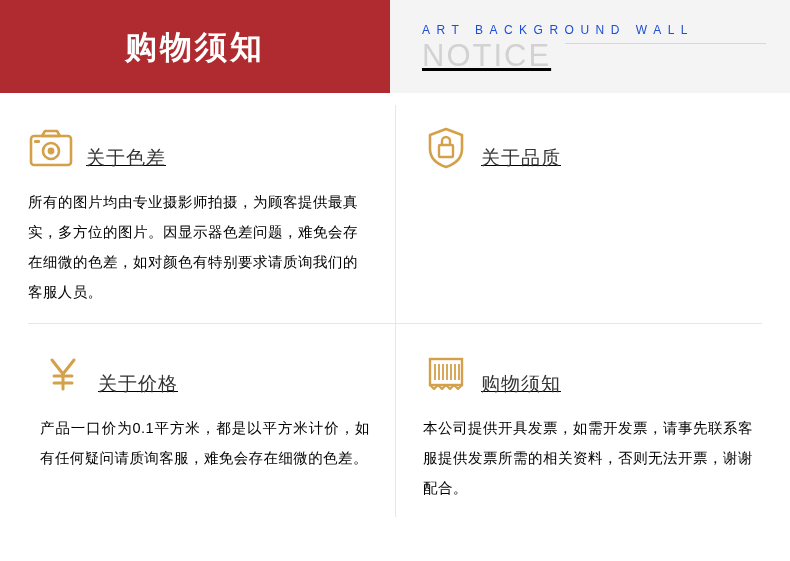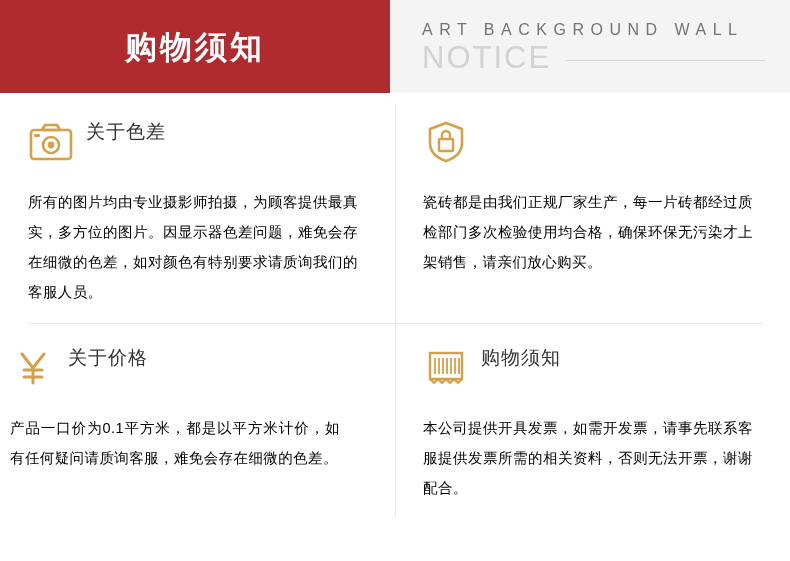--- a/index.html
+++ b/index.html
@@ -46,29 +46,29 @@
   }
   .header-right {
     flex: 1;
     position: relative;
     display: flex;
     flex-direction: column;
     justify-content: center;
     padding-left: 32px;
   }
   .header-en-top {
-    color: #737373;
-    font-size: 16px;
+    color: #1d4ed8;
+    font-size: 12px;
     letter-spacing: 6.5px;
     margin-bottom: 3px;
     white-space: nowrap;
   }
   .header-en-main-wrap {
     display: flex;
-    align-items: center;
+    text-decoration: underline;
   }
   .header-en-main {
     color: #d2d2d2;
     font-size: 31px;
     letter-spacing: 2px;
     line-height: 1;
     white-space: nowrap;
   }
   .header-rule {
     flex: 1;
@@ -104,27 +104,28 @@
     background: #e7e7e7;
   }
 
   .cell {
     position: absolute;
     width: 350px;
     box-sizing: border-box;
   }
   .cell-0 { left: 28px;  top: 26px; }
   .cell-1 { left: 423px; top: 26px; }
-  .cell-2 { left: 10px;  top: 252px; }
+  .cell-2 { left: 40px;  top: 252px; }
   .cell-3 { left: 423px; top: 252px; }
 
   .cell-head {
     display: flex;
-    align-items: flex-start;
+    align-items: flex-end;
     height: 52px;
+    text-decoration: underline;
   }
   .cell-icon {
     width: 46px;
     height: 46px;
     flex: 0 0 46px;
     display: flex;
     align-items: center;
     justify-content: center;
     margin-right: 12px;
   }
@@ -184,22 +185,22 @@
 
     <div class="cell cell-1">
       <div class="cell-head">
         <div class="cell-icon">
           <svg width="38" height="42" viewBox="0 0 38 42" xmlns="http://www.w3.org/2000/svg">
             <path d="M19 2 L35 8 L35 22 C35 31 28 37 19 40 C10 37 3 31 3 22 L3 8 Z" fill="none" stroke="#d4a04a" stroke-width="2.6" stroke-linejoin="round"></path>
             <rect x="12" y="18" width="14" height="12" rx="1" fill="none" stroke="#d4a04a" stroke-width="2.4"></rect>
             <path d="M15 18 L15 14 A4 4 0 0 1 23 14 L23 18" fill="none" stroke="#d4a04a" stroke-width="2.4"></path>
           </svg>
         </div>
-      </div>
-      <div class="cell-body">瓷砖都是由我们正规厂家生产，每一片砖都经过质检部门多次检验使用均合格，确保环保无污染才上架销售，请亲们放心购买。</div>
+        <div class="cell-title">关于品质</div>
+      </div>
     </div>
 
     <div class="cell cell-2">
       <div class="cell-head">
         <div class="cell-icon">
           <svg width="34" height="40" viewBox="0 0 34 40" xmlns="http://www.w3.org/2000/svg">
             <path d="M6 6 L17 20 L28 6" fill="none" stroke="#d4a04a" stroke-width="3" stroke-linecap="round"></path>
             <path d="M17 20 L17 35" fill="none" stroke="#d4a04a" stroke-width="3" stroke-linecap="round"></path>
             <path d="M8 22 L26 22" fill="none" stroke="#d4a04a" stroke-width="3" stroke-linecap="round"></path>
             <path d="M8 29 L26 29" fill="none" stroke="#d4a04a" stroke-width="3" stroke-linecap="round"></path>

